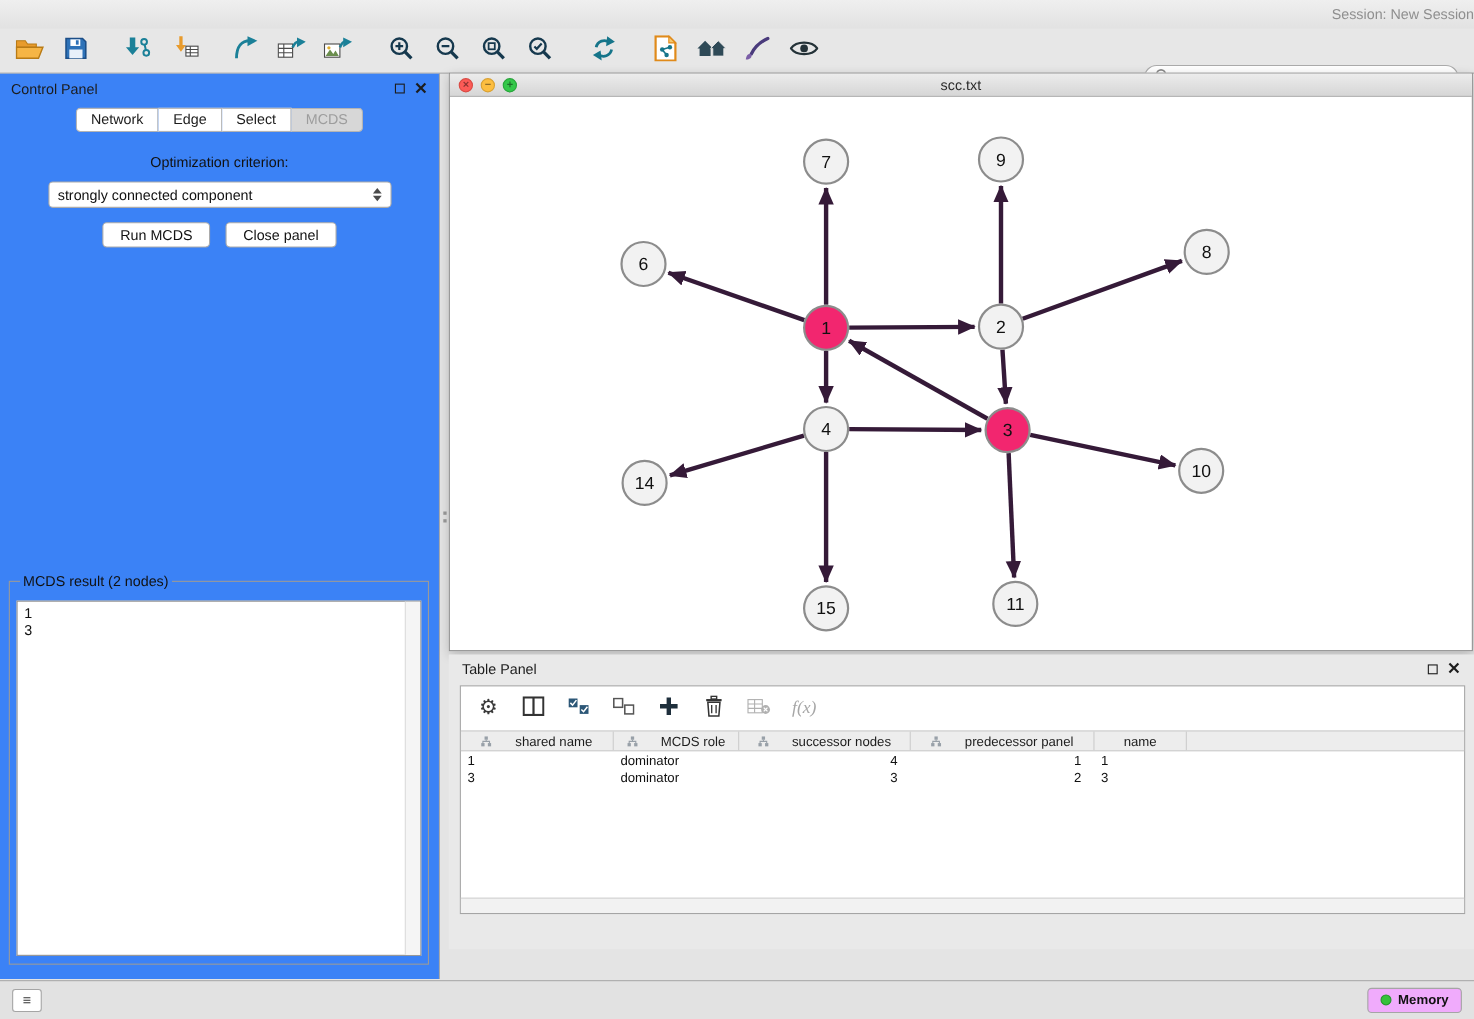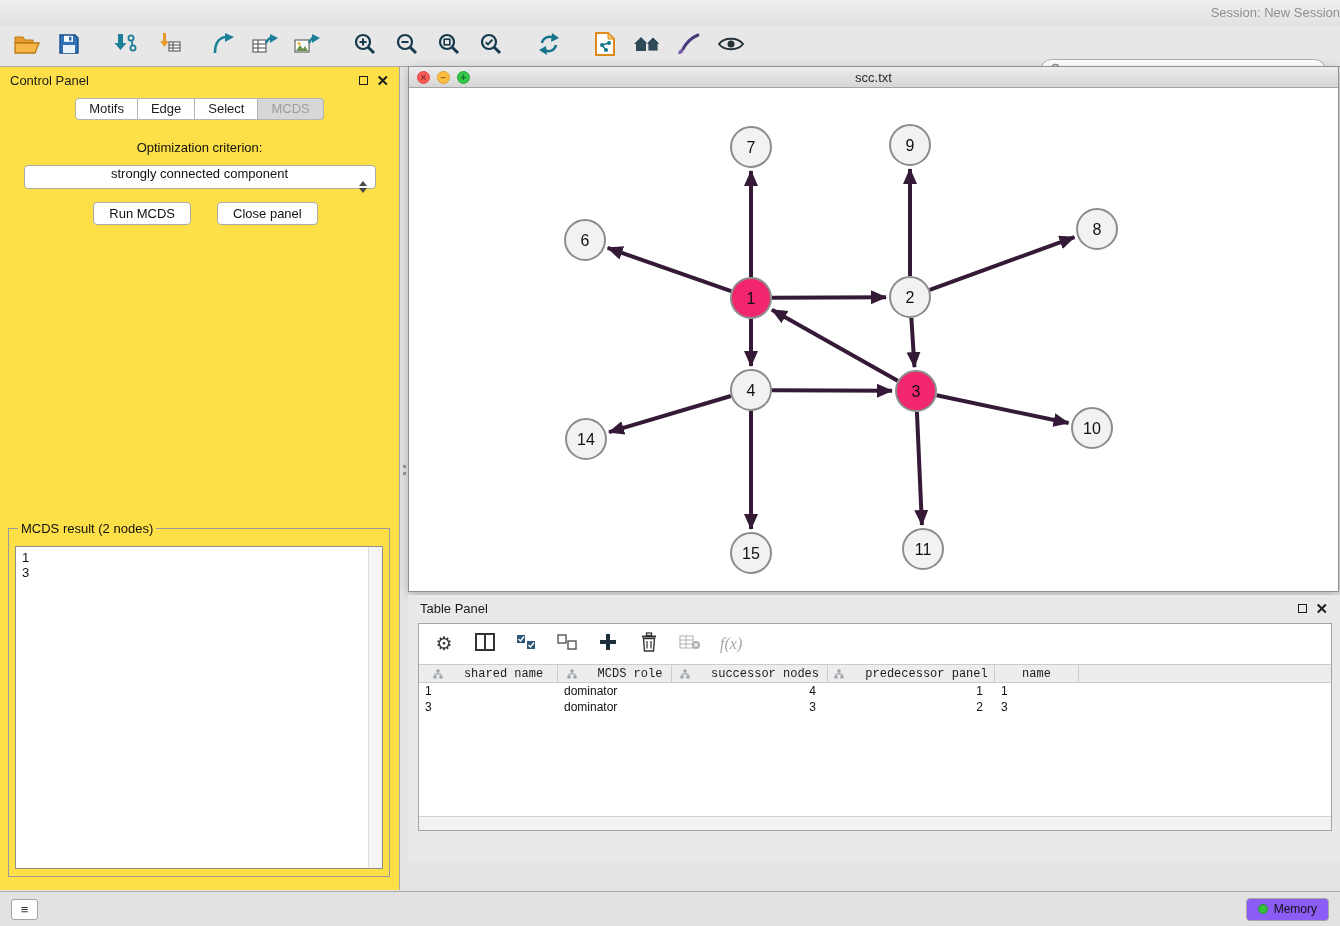--- a/index.html
+++ b/index.html
@@ -27,50 +27,50 @@
   .search {
     position:absolute; right:14px; top:33px; width:286px; height:23px;
     border:1px solid #ababab; border-radius:12px; background:#fff;
     display:flex; align-items:center; padding:0 9px; gap:5px;
   }
   .search input { border:none; outline:none; flex:1; font-size:13px; font-family:inherit; background:transparent; }
 
   
   .control-panel {
     position:absolute; left:0; top:67px; width:400px; bottom:36px;
-    background:#fde047; border-right:1px solid #a8a8a8;
+    background:#3b82f6; border-right:1px solid #a8a8a8;
   }
   .cp-header { height:26px; display:flex; align-items:center; padding:0 10px; font-size:13px; color:#1c1c1c; }
   .panel-float-btns { margin-left:auto; display:flex; align-items:center; gap:8px; }
   .float-square { width:9px; height:9px; border:1.5px solid #1c1c1c; display:inline-block; }
   .float-x { font-size:15px; font-weight:bold; color:#1c1c1c; line-height:9px; }
 
   .cp-tabs { display:flex; justify-content:center; margin-top:5px; }
   .cp-tab, .tp-tab {
     height:22px; line-height:20px; padding:0 13px; font-size:13px;
     background:#fff; border:1px solid #b4b4b4; border-left:none; color:#1c1c1c; cursor:default;
   }
   .cp-tab:first-child, .tp-tab:first-child { border-left:1px solid #b4b4b4; border-radius:4px 0 0 4px; }
   .cp-tab:last-child,  .tp-tab:last-child  { border-radius:0 4px 4px 0;padding-left:13px; }
   .cp-tab.active, .tp-tab.active { background:#d7d7d7; color:#9d9d9d; }
 
   .opt-label { text-align:center; margin-top:20px; font-size:13px; color:#111; }
   .combo {
-    margin:10px auto 0; width:352px; height:24px; background:#fff;
+    margin:10px auto 0; width:312px; height:24px; background:#fff;
     border:1px solid #ababab; border-radius:4px;
-    display:flex; align-items:center; padding:0 8px; font-size:13px; color:#111;flex-direction:column;
+    display:flex; align-items:center; padding:0 8px; font-size:13px; color:#111;
   }
   .combo-arrows { margin-left:auto; display:flex; flex-direction:column; gap:2px; align-items:center; }
   .tri-up   { width:0; height:0; border-left:4px solid transparent; border-right:4px solid transparent; border-bottom:5px solid #4a4a4a; }
   .tri-down { width:0; height:0; border-left:4px solid transparent; border-right:4px solid transparent; border-top:5px solid #4a4a4a; }
 
   .cp-buttons { display:flex; justify-content:center; gap:14px; margin-top:13px; }
   .cp-btn {
     height:23px; padding:0 15px; background:#fff; border:1px solid #ababab;
-    border-radius:4px; font-size:13px; line-height:21px; color:#111; cursor:default;margin-left:12px;
+    border-radius:4px; font-size:13px; line-height:21px; color:#111; cursor:default;
   }
 
   .mcds-fieldset {
     position:absolute; left:8px; right:9px; top:427px; bottom:13px;
     border:1px solid #9a9a9a; padding:0 5px;margin-top:27px;
   }
   .mcds-fieldset legend { font-size:13px; color:#111; padding:0 3px; margin-left:4px; }
   .mcds-list {
     position:absolute; left:6px; right:6px; top:10px; bottom:7px;
     background:#fff; border:1px solid #8d8d8d;
@@ -105,38 +105,38 @@
   
   .table-panel { position:absolute; left:408px; top:595px; width:932px; height:268px; background:#e9e9e9; }
   .tp-header { height:26px; display:flex; align-items:center; padding:0 12px; font-size:13px; color:#1c1c1c; }
   .tp-white { position:absolute; left:10px; top:28px; right:8px; bottom:32px; background:#fff; border:1px solid #a5a5a5; }
   .tp-toolbar { height:40px; display:flex; align-items:center; padding-left:14px; gap:19px; }
   .tp-tool { display:flex; align-items:center; justify-content:center; min-width:22px; height:24px; }
   .gear-glyph { font-size:19px; color:#3a3a3a; line-height:22px; }
   .fx-label { font-family:"Liberation Serif", serif; font-style:italic; font-size:16px; color:#a6a6a6; }
 
   .tp-grid-header { display:flex; height:19px; background:#ededed; border-top:1px solid #cccccc; border-bottom:1px solid #cccccc; font-size:12px; }
-  .th { display:flex; align-items:center; justify-content:center; gap:21px; border-right:1px solid #cccccc; color:#1c1c1c;font-family:Liberation Mono, monospace; }
+  .th { display:flex; align-items:center; justify-content:center; gap:21px; border-right:1px solid #cccccc; color:#1c1c1c; }
   .col0{width:139px} .col1{width:114px} .col2{width:156px} .col3{width:167px} .col4{width:84px}
   .tr { display:flex; height:16px; font-size:12px; align-items:center; color:#111; }
   .td { padding:0 6px; overflow:hidden; white-space:nowrap; }
   .td.num { text-align:right; padding-right:12px; }
   .tp-hscroll { position:absolute; left:0; right:0; bottom:0; height:14px; background:#f2f2f2; border-top:1px solid #d2d2d2; }
   .tp-tabs { position:absolute; left:0; right:0; bottom:5px; display:flex; justify-content:center; }
 
   
   .statusbar {
     position:absolute; left:0; right:0; bottom:0; height:35px;
     background:#e2e2e2; border-top:1px solid #ababab;
     display:flex; align-items:center; padding:0 11px;
   }
   .sb-left-btn { width:27px; height:21px; background:#fff; border:1px solid #a5a5a5; border-radius:3px;
                  font-size:13px; text-align:center; line-height:19px; color:#333; }
-  .memory-btn { margin-left:auto; height:23px; background:#8b5cf6; border:1px solid #a5a5a5; border-radius:4px;
-                display:flex; align-items:center; gap:6px; padding:0 11px; font-size:12px; color:#111; }
+  .memory-btn { margin-left:auto; height:23px; background:#f0abfc; border:1px solid #a5a5a5; border-radius:4px;
+                display:flex; align-items:center; gap:6px; padding:0 11px; font-size:12px; color:#111;font-weight:bold; }
   .mem-dot { width:10px; height:10px; border-radius:50%; background:#35C13A; border:1px solid #23962b; }
 </style>
 </head>
 <body>
 
 <div class="titlebar">
   <span>Session: New Session</span>
 </div>
 
 <div class="toolbar">
@@ -329,21 +329,21 @@
 <div class="control-panel">
   <div class="cp-header">
     <span>Control Panel</span>
     <span class="panel-float-btns">
       <span class="float-square"></span>
       <span class="float-x">✕</span>
     </span>
   </div>
 
   <div class="cp-tabs">
-    <span class="cp-tab">Motifs</span>
+    <span class="cp-tab">Network</span>
     <span class="cp-tab">Edge</span>
     <span class="cp-tab">Select</span>
     <span class="cp-tab active">MCDS</span>
   </div>
 
   <div class="opt-label">Optimization criterion:</div>
 
   <div class="combo">
     <span>strongly connected component</span>
     <span class="combo-arrows">

